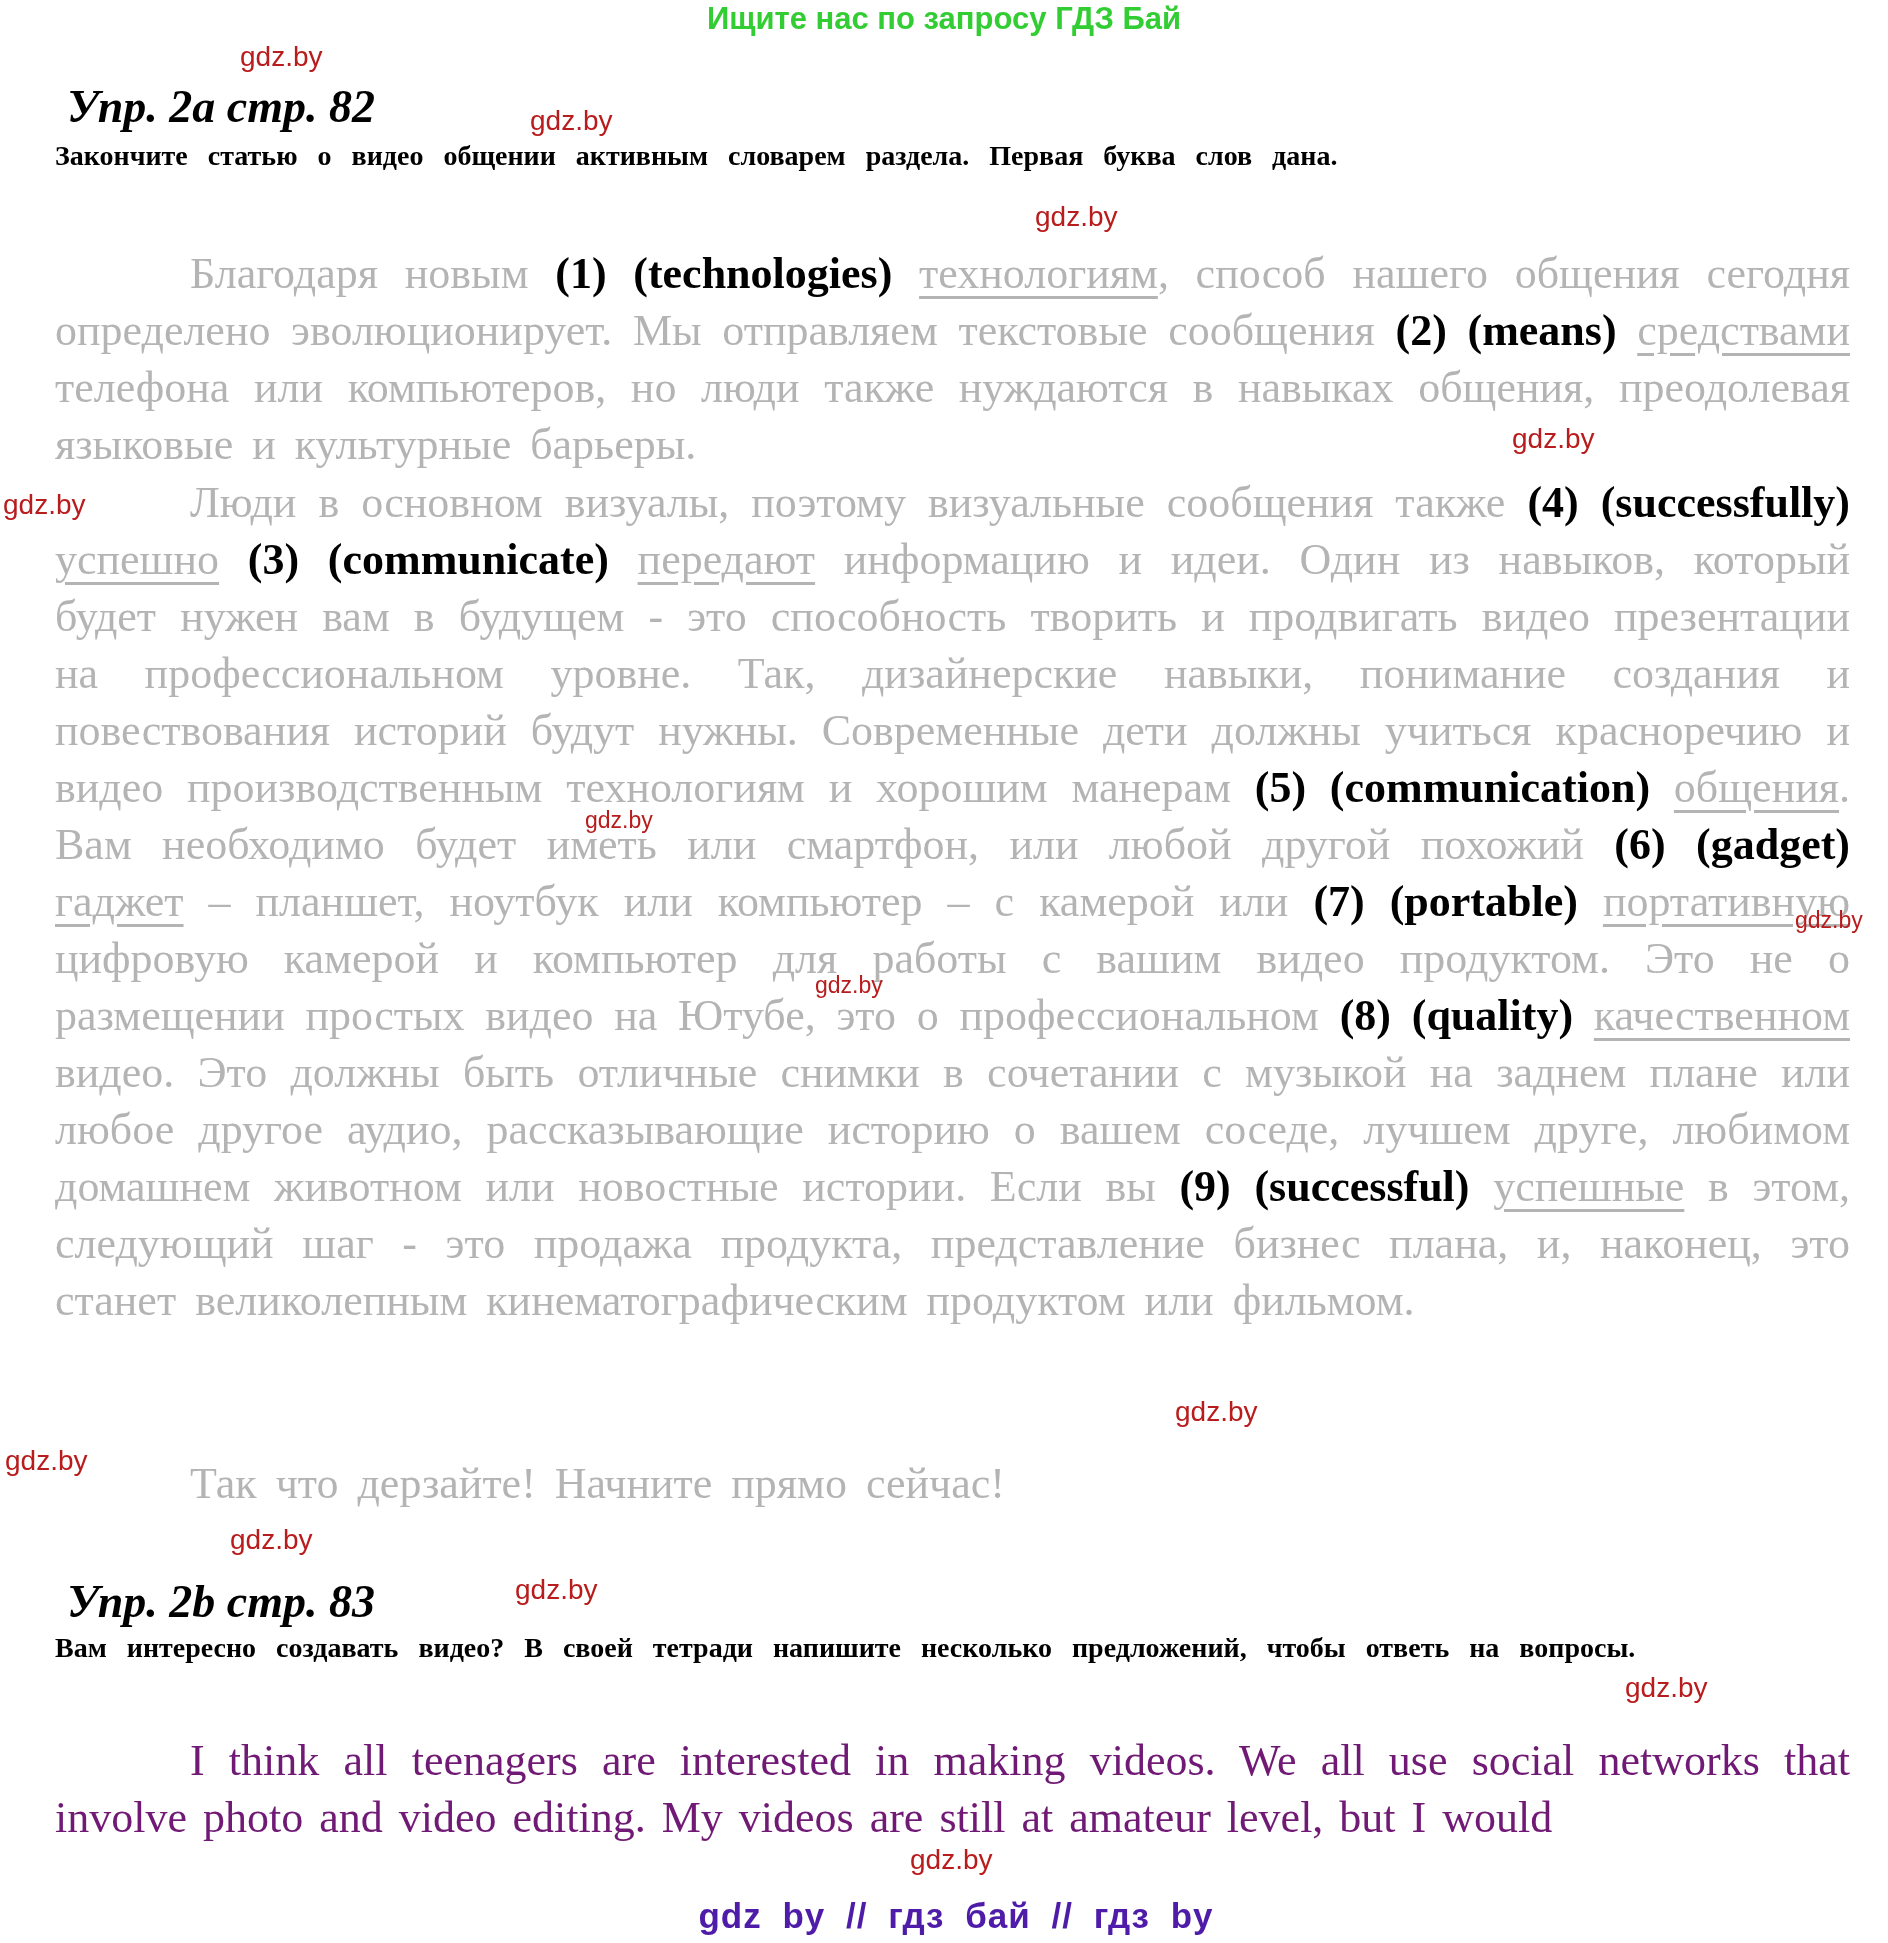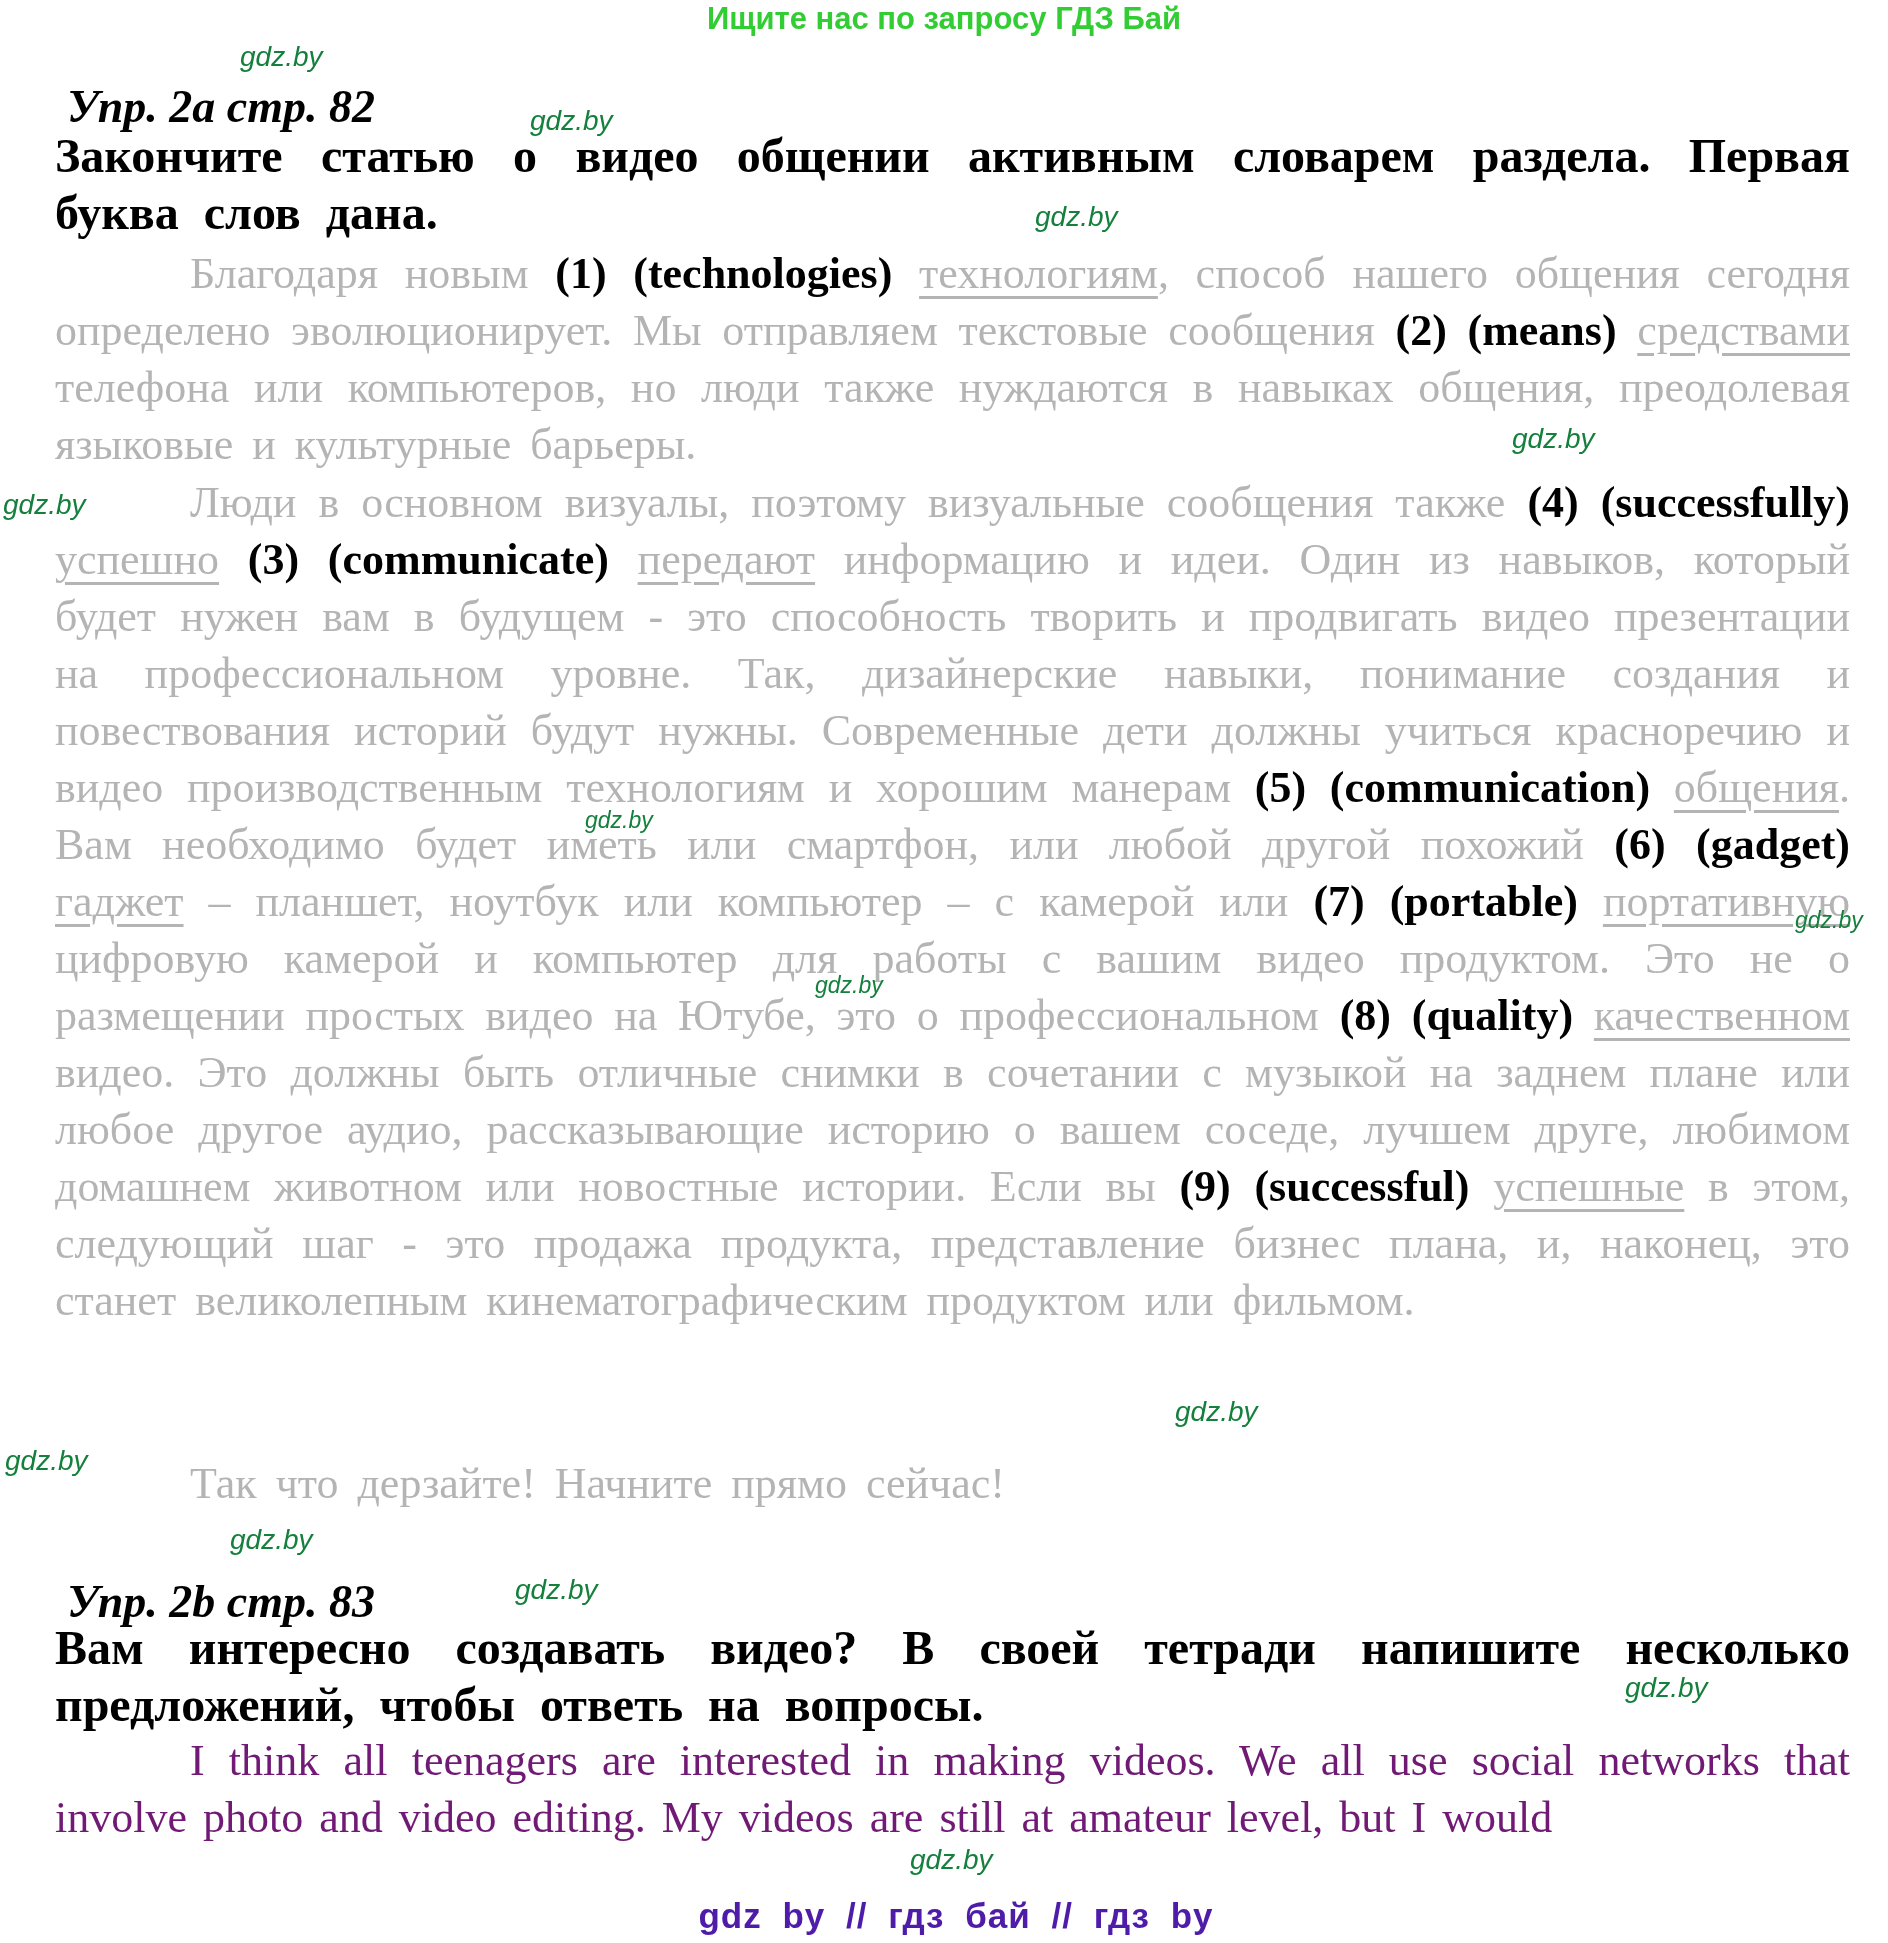--- a/index.html
+++ b/index.html
@@ -19,21 +19,21 @@
     line-height:38px;
   }
   .block{position:absolute;left:55px;width:1795px;}
   .ex-title{
     margin:12px;
     font-size:46px;font-weight:700;font-style:italic;
     color:#000;line-height:57px;
   }
   .task{
     margin:0;
-    font-size:48px;font-weight:700;color:#000;
+    font-size:28px;font-weight:700;color:#000;
     line-height:57px;text-align:justify;word-spacing:13px;
   }
   .bodyp{
     margin:0;
     font-size:44px;line-height:57px;
     text-align:justify;text-indent:135px;word-spacing:8px;
     color:var(--c-body-gray,#b4b4b4);
   }
   .eng{
     color:#701a75;word-spacing:5px;
@@ -42,23 +42,22 @@
   .s-bold{color:#000;font-weight:700;}
   .s-answer{
     color:var(--c-body-gray,#b4b4b4);
     text-decoration-line:underline;
     text-decoration-thickness:3px;
     text-underline-offset:8px;
   }
   .wm{
     position:absolute;
     font-family:"Liberation Sans", sans-serif;
-    font-size:28px;color:#15803d;line-height:30px;
+    font-size:28px;color:#b91c1c;line-height:30px;
     white-space:nowrap;
-    font-style:italic;
   }
   .wm.small{font-size:23px;line-height:25px;}
   .footer{
     position:absolute;left:12px;top:1896px;width:100%;
     text-align:center;
     font-family:"Liberation Sans", sans-serif;
     font-size:35px;font-weight:700;
     color:var(--c-footer-purple,#4e1ca8);
     word-spacing:10px;letter-spacing:1px;
   }

